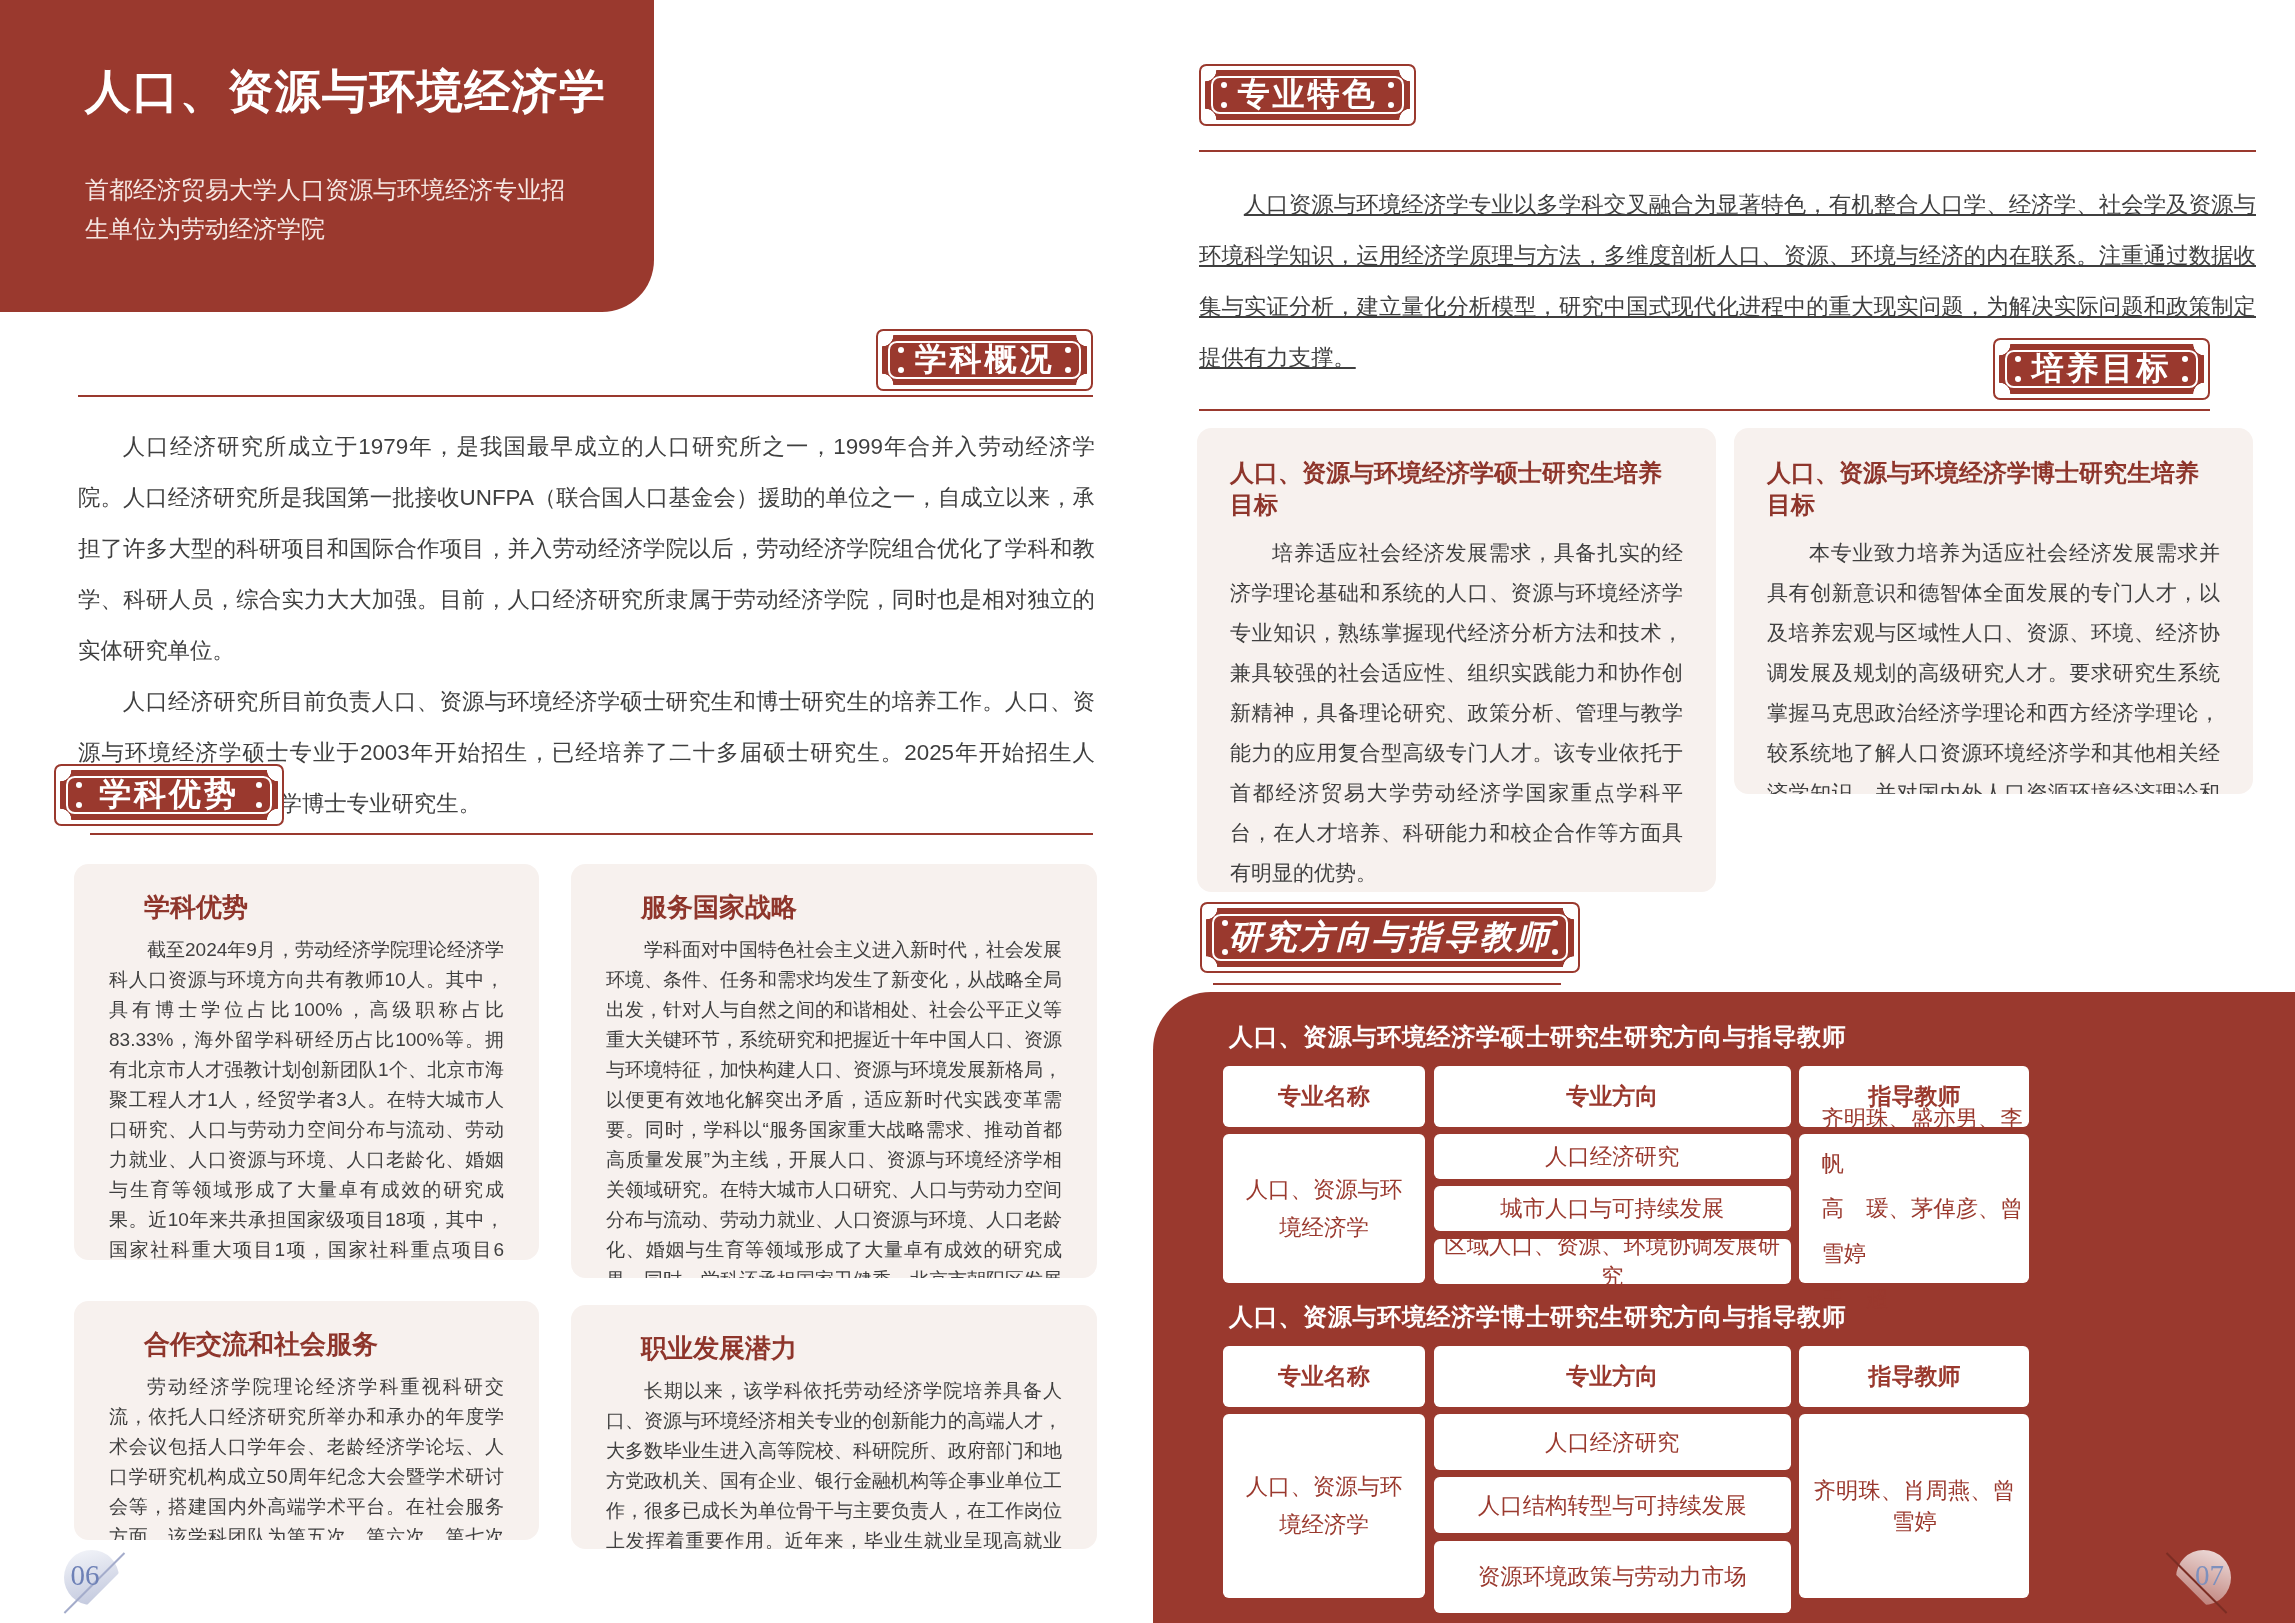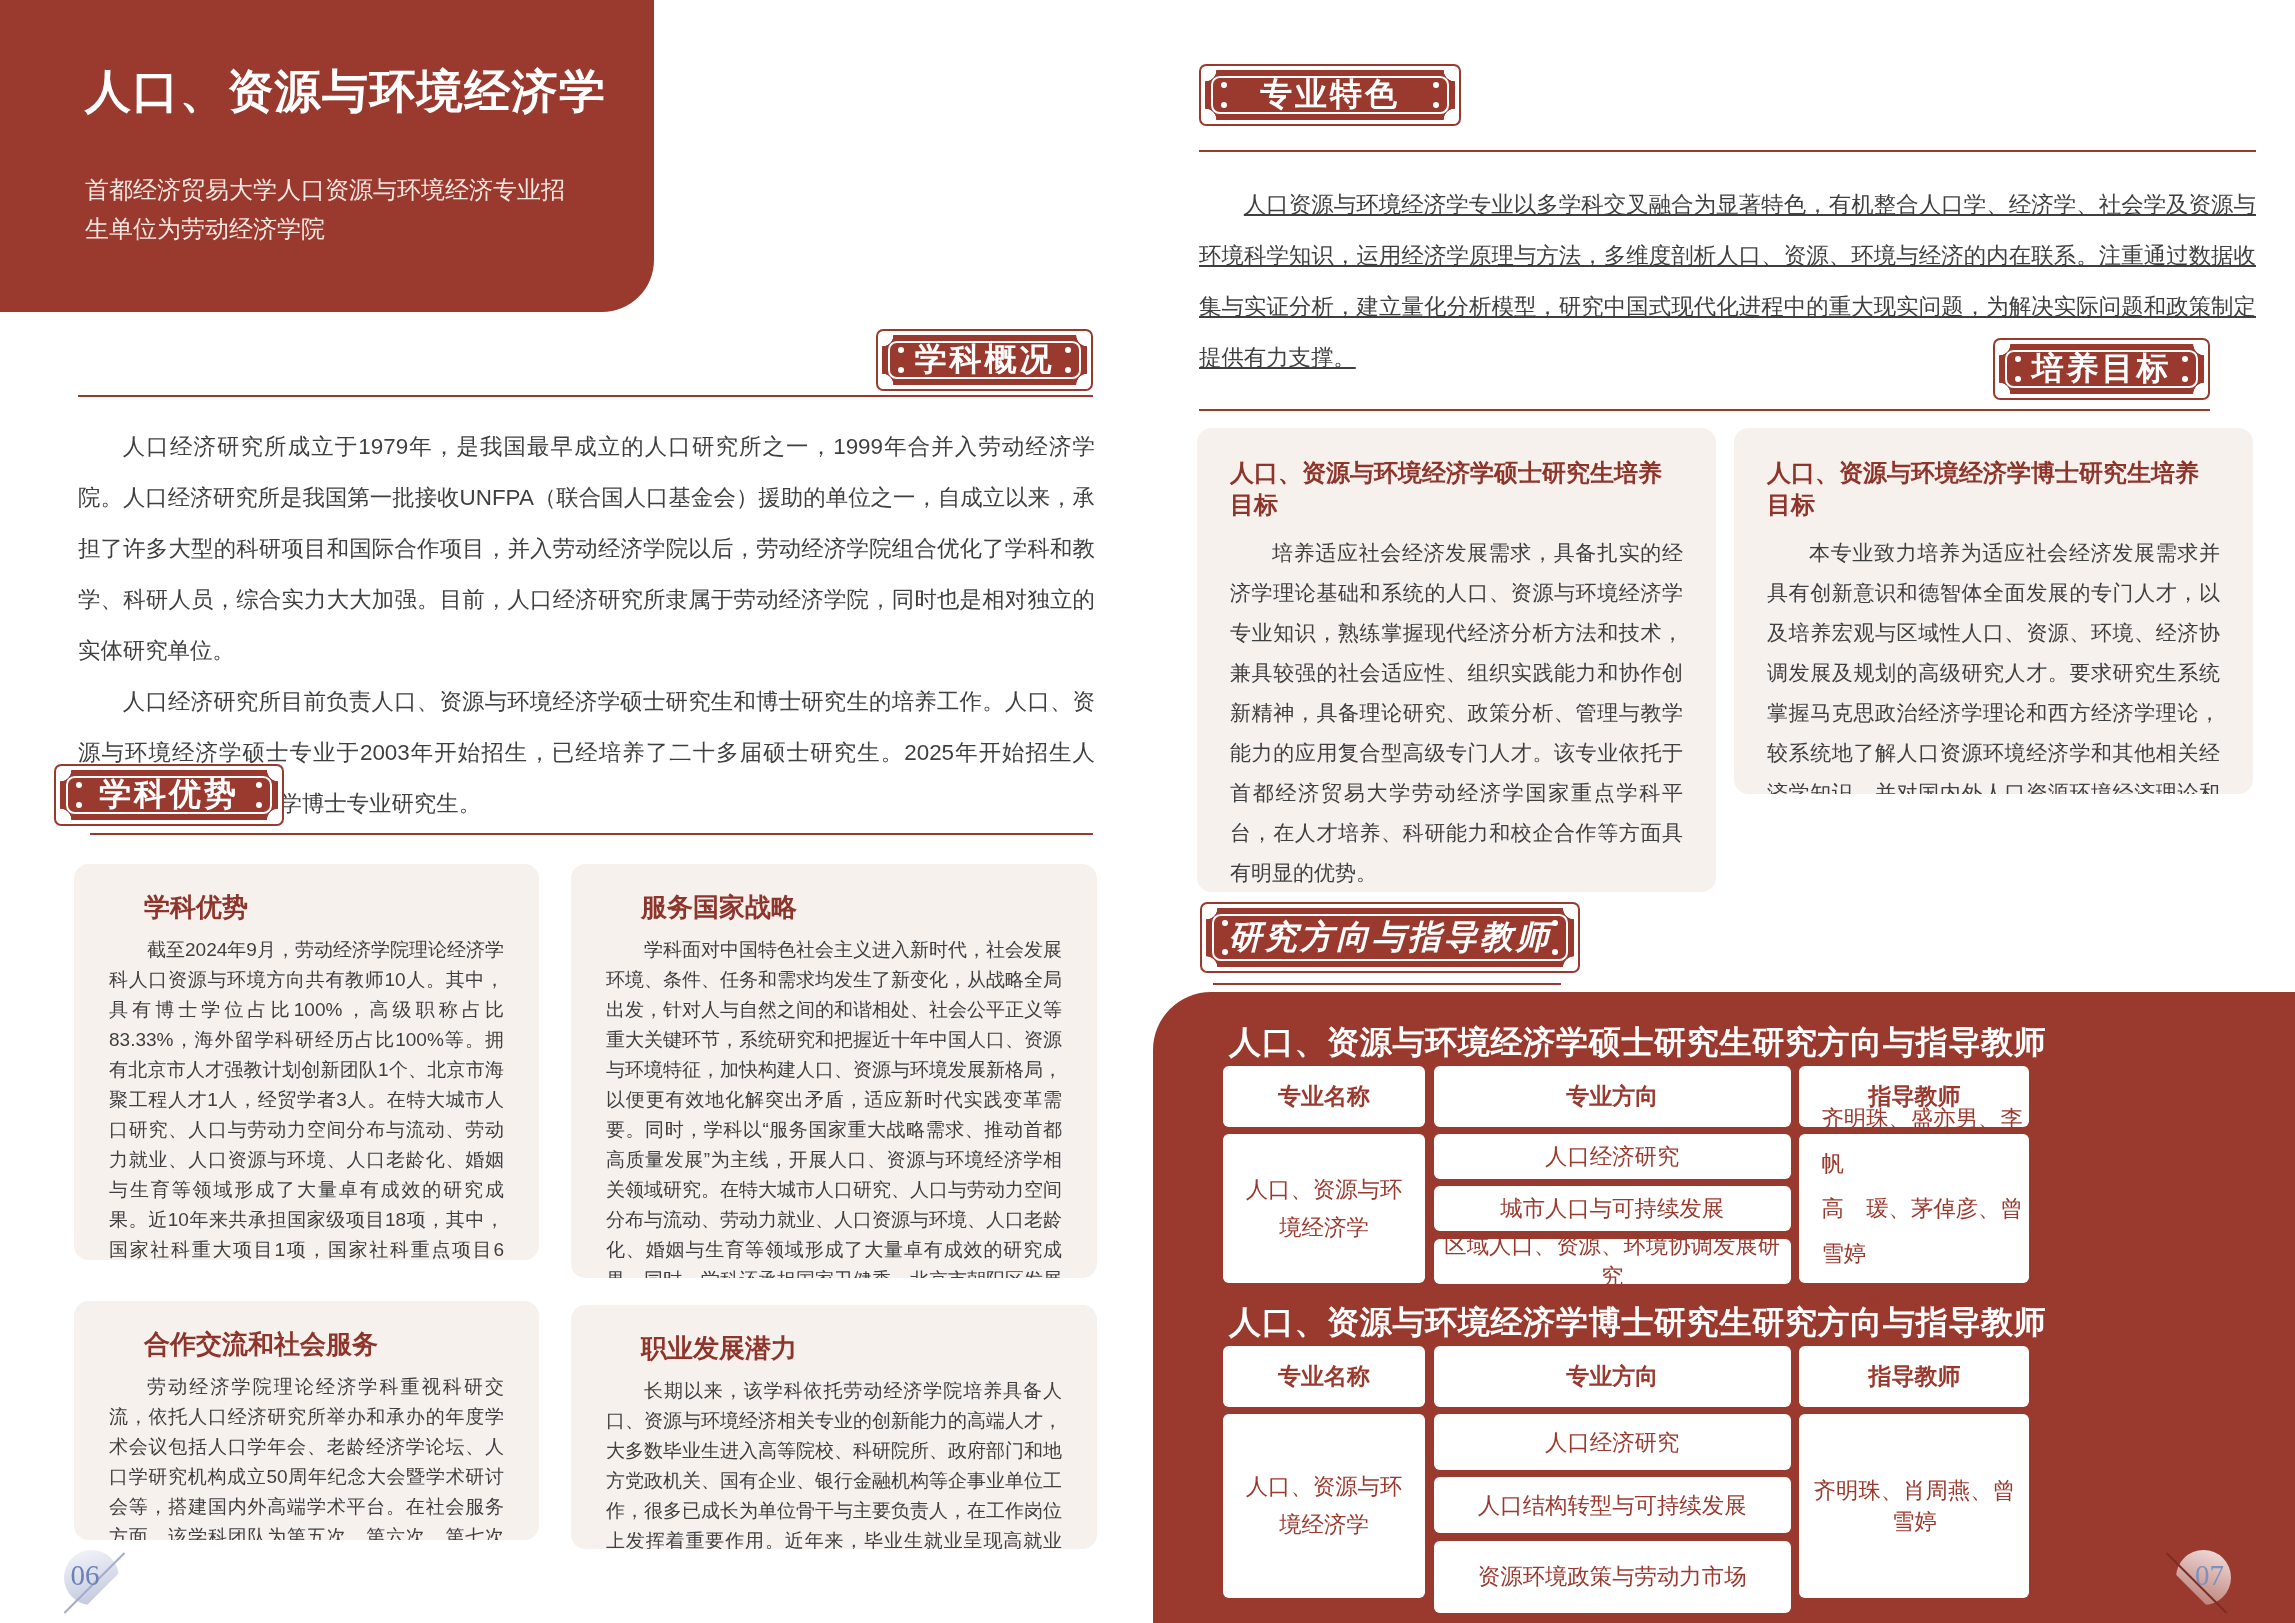--- a/index.html
+++ b/index.html
@@ -47,21 +47,21 @@
   .card p{margin:0;color:var(--ink);font-size:19px;line-height:30px;text-align:justify;text-indent:2em;}
 
   
   .goal{position:absolute;background:var(--card);border-radius:14.5px;padding:29px 33px;overflow:hidden;}
   .goal h3{margin:0 0 11.6px 0;color:var(--red-dark);font-size:24px;font-weight:800;}
   .goal p{margin:0;color:var(--ink);font-size:21px;line-height:40px;text-align:justify;text-indent:2em;}
 
   
   .redpanel{position:absolute;left:1153px;top:992px;width:1142px;height:631px;background:var(--red);
             border-top-left-radius:58px;}
-  .tbl-heading{position:absolute;color:#fff;font-size:32px;font-weight:800;letter-spacing:0.7px;}
+  .tbl-heading{position:absolute;color:#fff;font-size:24px;font-weight:800;letter-spacing:0.7px;}
   .rtable{position:absolute;display:flex;gap:8.7px;}
   .rt-col{display:flex;flex-direction:column;gap:7.2px;}
   .rt-cell{background:#fff;border-radius:5.8px;color:var(--red);display:flex;align-items:center;justify-content:center;
            text-align:center;font-size:22.4px;}
   .rt-head{height:61px;font-weight:800;font-size:23px;}
   .rt-major{line-height:38px;}
   .rt-adv-multi{flex-direction:column;align-items:flex-start;justify-content:center;padding-left:22px;text-align:left;}
   .rt-adv-multi div{line-height:45px;}
 
   
@@ -136,21 +136,21 @@
     <h3>职业发展潜力</h3>
     <p>长期以来，该学科依托劳动经济学院培养具备人口、资源与环境经济相关专业的创新能力的高端人才，大多数毕业生进入高等院校、科研院所、政府部门和地方党政机关、国有企业、银行金融机构等企事业单位工作，很多已成长为单位骨干与主要负责人，在工作岗位上发挥着重要作用。近年来，毕业生就业呈现高就业率、高就业层次、高就业待遇、高就业满意度的“四高”态势。</p>
   </div>
 
   <div class="folio folio-left" style="left:64px;top:1550px;">
     <div class="disc"></div>
     <div class="slash"></div>
     <div class="num">06</div>
   </div>
 
-  <div class="badge" style="left:1199px;top:64px;width:262px;height:62px;">
+  <div class="badge" style="left:1199px;top:64px;width:217px;height:62px;">
     <div class="badge-plate">
       <i class="dot tl"></i>
         <i class="dot tr"></i>
       <i class="dot bl"></i>
         <i class="dot br"></i>
       <div class="badge-frame"></div>
       <span class="badge-label">专业特色</span>
     </div>
   </div>
   <div class="rule" style="left:1199px;top:150px;width:1057px;"></div>

